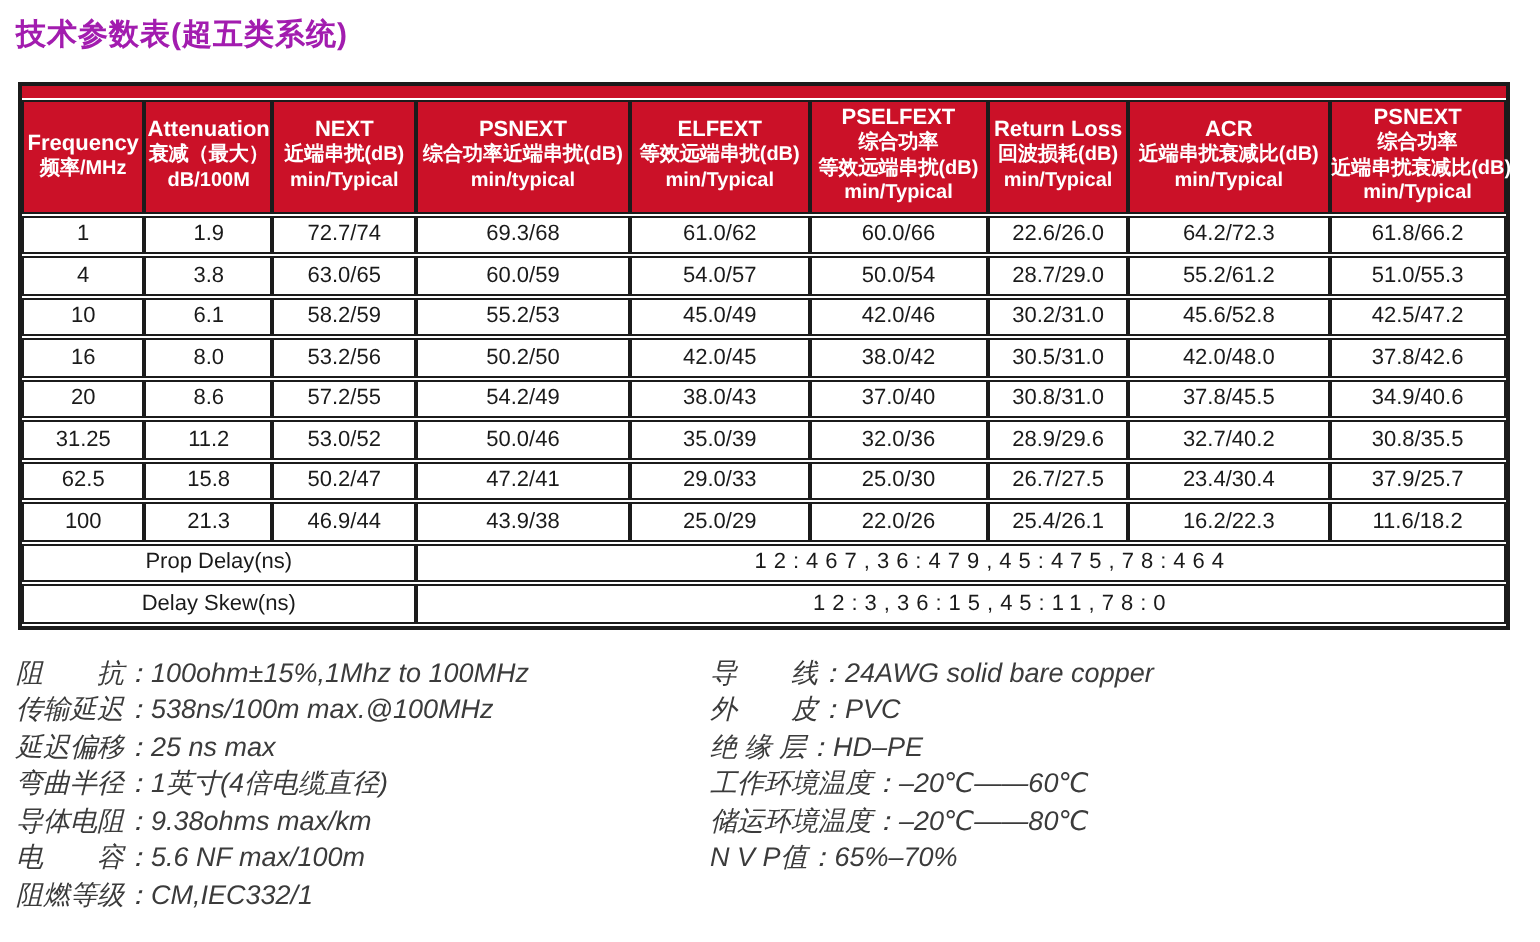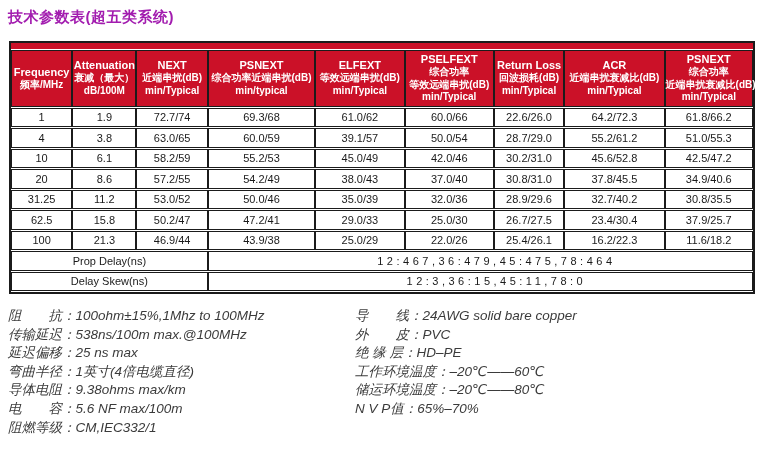--- a/index.html
+++ b/index.html
@@ -158,36 +158,47 @@
             <td>60.0/66</td>
             <td>22.6/26.0</td>
             <td>64.2/72.3</td>
             <td>61.8/66.2</td>
           </tr>
           <tr>
             <td>4</td>
             <td>3.8</td>
             <td>63.0/65</td>
             <td>60.0/59</td>
-            <td>39.1/57</td>
+            <td>54.0/57</td>
             <td>50.0/54</td>
             <td>28.7/29.0</td>
             <td>55.2/61.2</td>
             <td>51.0/55.3</td>
           </tr>
           <tr>
             <td>10</td>
             <td>6.1</td>
             <td>58.2/59</td>
             <td>55.2/53</td>
             <td>45.0/49</td>
             <td>42.0/46</td>
             <td>30.2/31.0</td>
             <td>45.6/52.8</td>
             <td>42.5/47.2</td>
+          </tr>
+          <tr>
+            <td>16</td>
+            <td>8.0</td>
+            <td>53.2/56</td>
+            <td>50.2/50</td>
+            <td>42.0/45</td>
+            <td>38.0/42</td>
+            <td>30.5/31.0</td>
+            <td>42.0/48.0</td>
+            <td>37.8/42.6</td>
           </tr>
           <tr>
             <td>20</td>
             <td>8.6</td>
             <td>57.2/55</td>
             <td>54.2/49</td>
             <td>38.0/43</td>
             <td>37.0/40</td>
             <td>30.8/31.0</td>
             <td>37.8/45.5</td>

